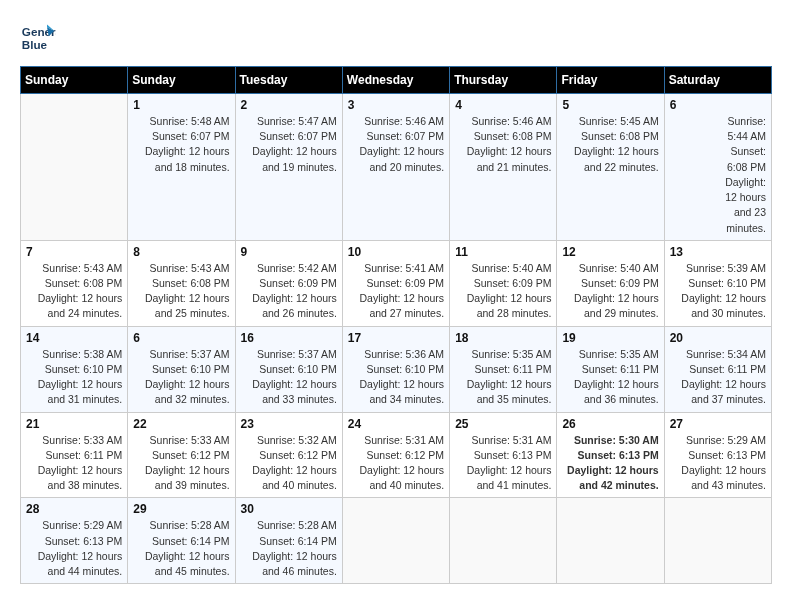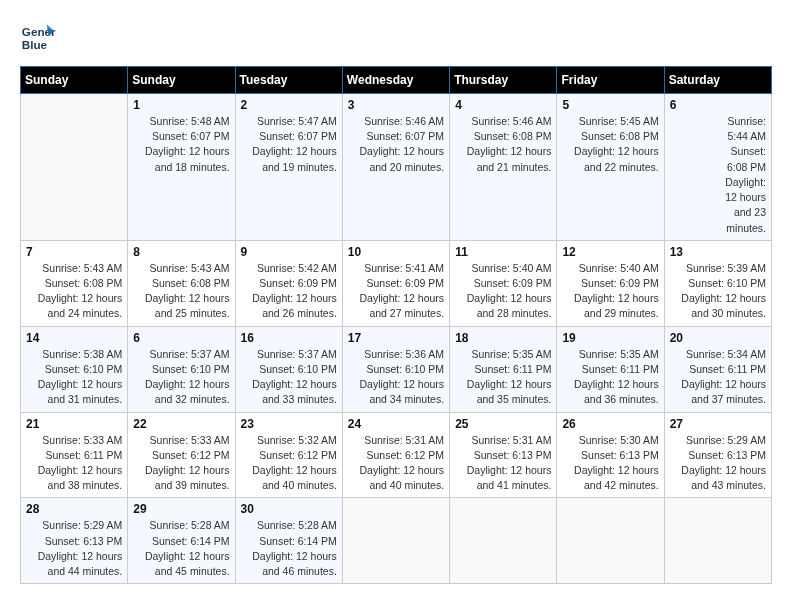--- a/index.html
+++ b/index.html
@@ -284,21 +284,21 @@
         </td>
         <td>
           <div class="day-num">25</div>
           <div class="day-info" style="white-space: pre-line;">Sunrise: 5:31 AM
 Sunset: 6:13 PM
 Daylight: 12 hours
 and 41 minutes.</div>
         </td>
         <td>
           <div class="day-num">26</div>
-          <div class="day-info" style="white-space: pre-line;">Sunrise: 5:30 AM
+          <div class="day-info" style="white-space: pre-line; font-weight: bold;">Sunrise: 5:30 AM
 Sunset: 6:13 PM
 Daylight: 12 hours
 and 42 minutes.</div>
         </td>
         <td>
           <div class="day-num">27</div>
           <div class="day-info" style="white-space: pre-line;">Sunrise: 5:29 AM
 Sunset: 6:13 PM
 Daylight: 12 hours
 and 43 minutes.</div>

